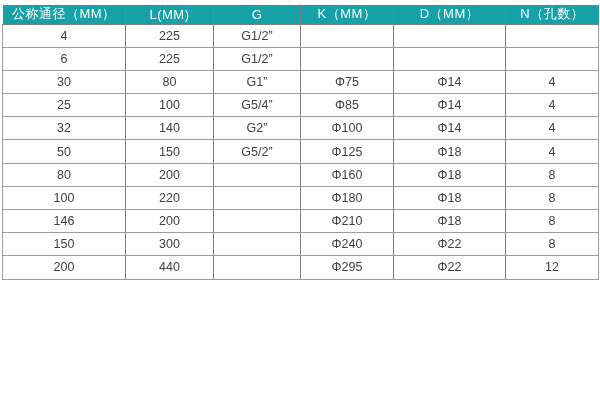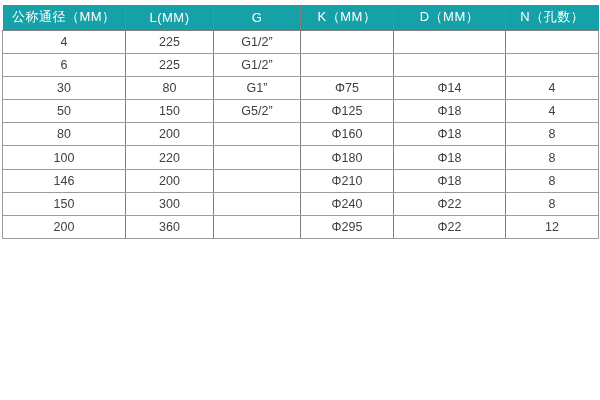--- a/index.html
+++ b/index.html
@@ -37,21 +37,21 @@
   col.c2 { width: 88px; }
   col.c3 { width: 87px; }
   col.c4 { width: 93px; }
   col.c5 { width: 112px; }
   col.c6 { width: 93px; }
   th {
     background: var(--header-bg);
     color: var(--header-text);
     font-size: 13px;
     font-weight: normal;
-    height: 25px;
+    height: 19px;
     text-align: center;
     vertical-align: middle;
     border-left: 1px solid var(--border-v);
     border-right: 1px solid var(--border-v);
     border-bottom: 1px solid var(--border-v);
     padding: 0;
     letter-spacing: 0.5px;
   }
   th:first-child { border-left: none; }
   th:last-child { border-right: none; }
@@ -112,20 +112,36 @@
         </tr>
         <tr>
           <td>30</td>
           <td>80</td>
           <td>G1”</td>
           <td>Φ75</td>
           <td>Φ14</td>
           <td>4</td>
         </tr>
         <tr>
+          <td>25</td>
+          <td>100</td>
+          <td>G5/4”</td>
+          <td>Φ85</td>
+          <td>Φ14</td>
+          <td>4</td>
+        </tr>
+        <tr>
+          <td>32</td>
+          <td>140</td>
+          <td>G2”</td>
+          <td>Φ100</td>
+          <td>Φ14</td>
+          <td>4</td>
+        </tr>
+        <tr>
           <td>50</td>
           <td>150</td>
           <td>G5/2”</td>
           <td>Φ125</td>
           <td>Φ18</td>
           <td>4</td>
         </tr>
         <tr>
           <td>80</td>
           <td>200</td>
@@ -153,21 +169,21 @@
         <tr>
           <td>150</td>
           <td>300</td>
           <td></td>
           <td>Φ240</td>
           <td>Φ22</td>
           <td>8</td>
         </tr>
         <tr>
           <td>200</td>
-          <td>360</td>
+          <td>440</td>
           <td></td>
           <td>Φ295</td>
           <td>Φ22</td>
           <td>12</td>
         </tr>
       </tbody>
   </table>
 </div>
 
 </body></html>

